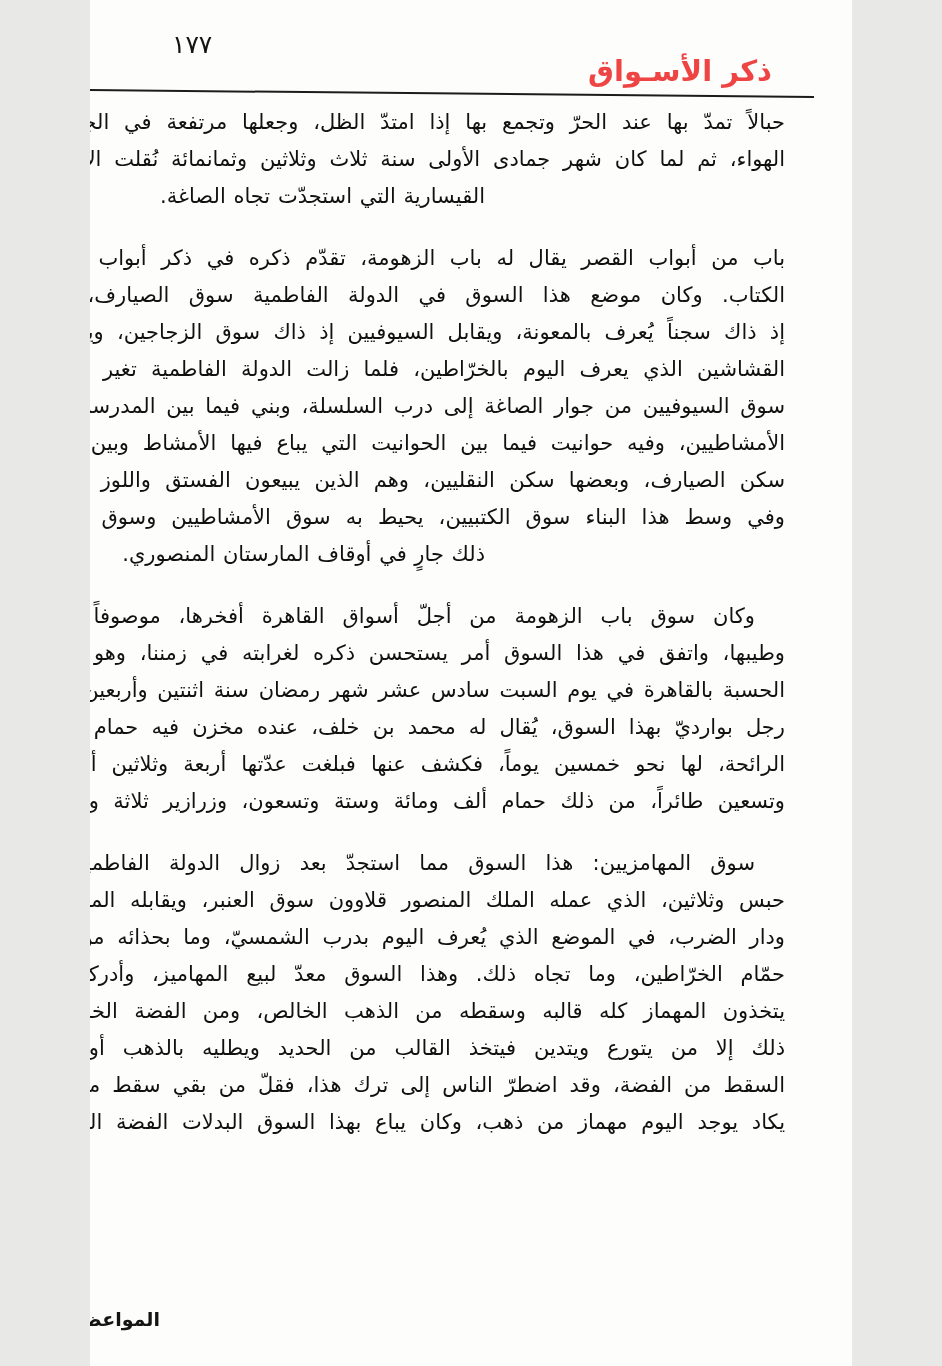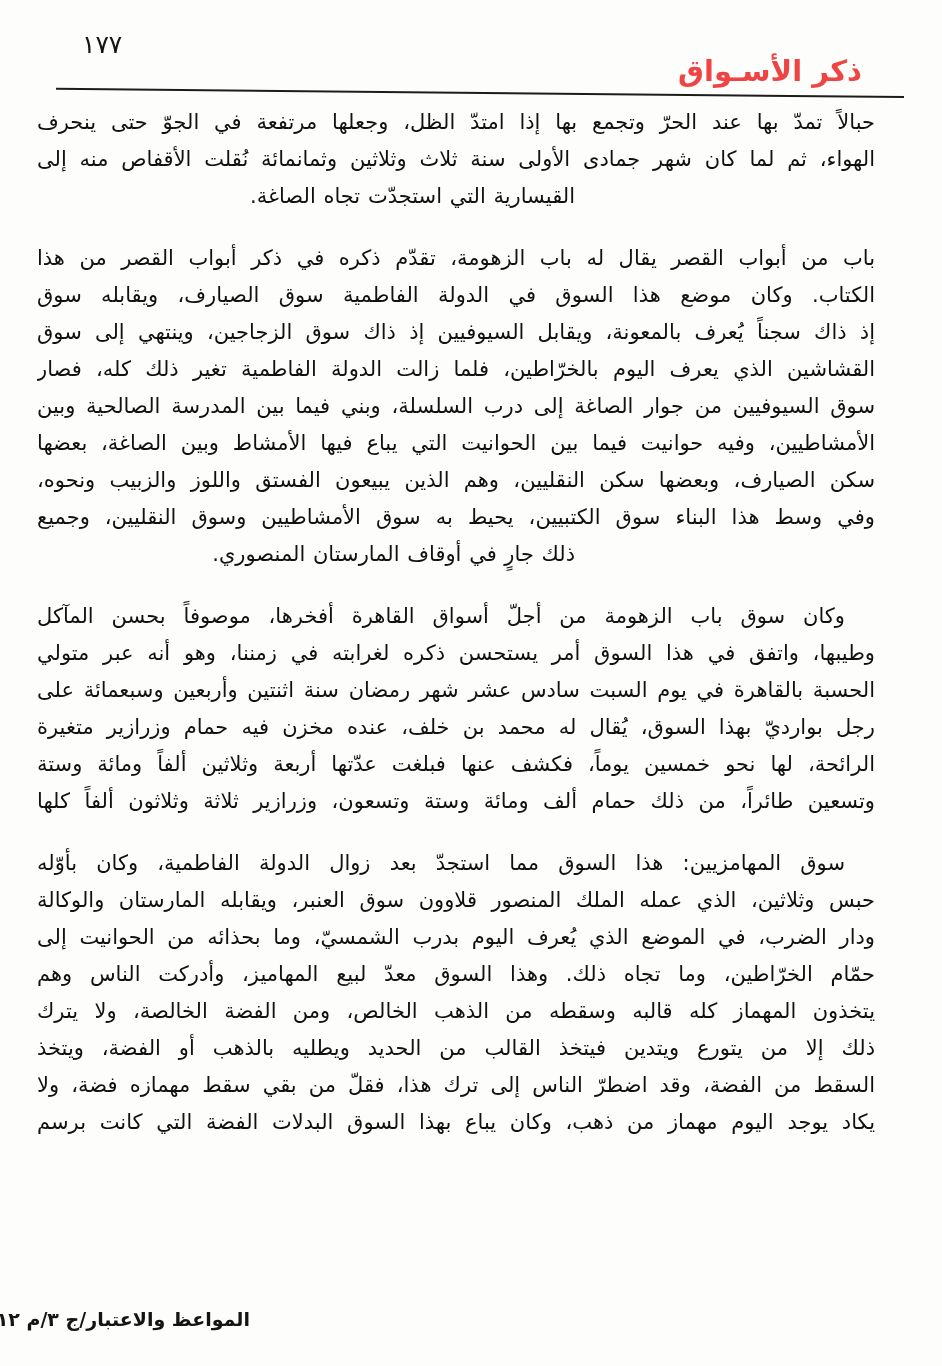--- a/index.html
+++ b/index.html
@@ -3,21 +3,21 @@
 <meta charset="utf-8">
 <style>
   html, body {
     margin: 0;
     padding: 0;
     background: #e8e8e6;
     font-family: "DejaVu Sans", sans-serif;
   }
   .page {
     position: relative;
-    width: 942px;
+    width: 762px;
     height: 1366px;
     margin: 0 auto;
     background: #fdfdfc;
     color: #111;
     direction: rtl;
     overflow: hidden;
   }
   .page-number {
     position: absolute;
     top: 30px;

